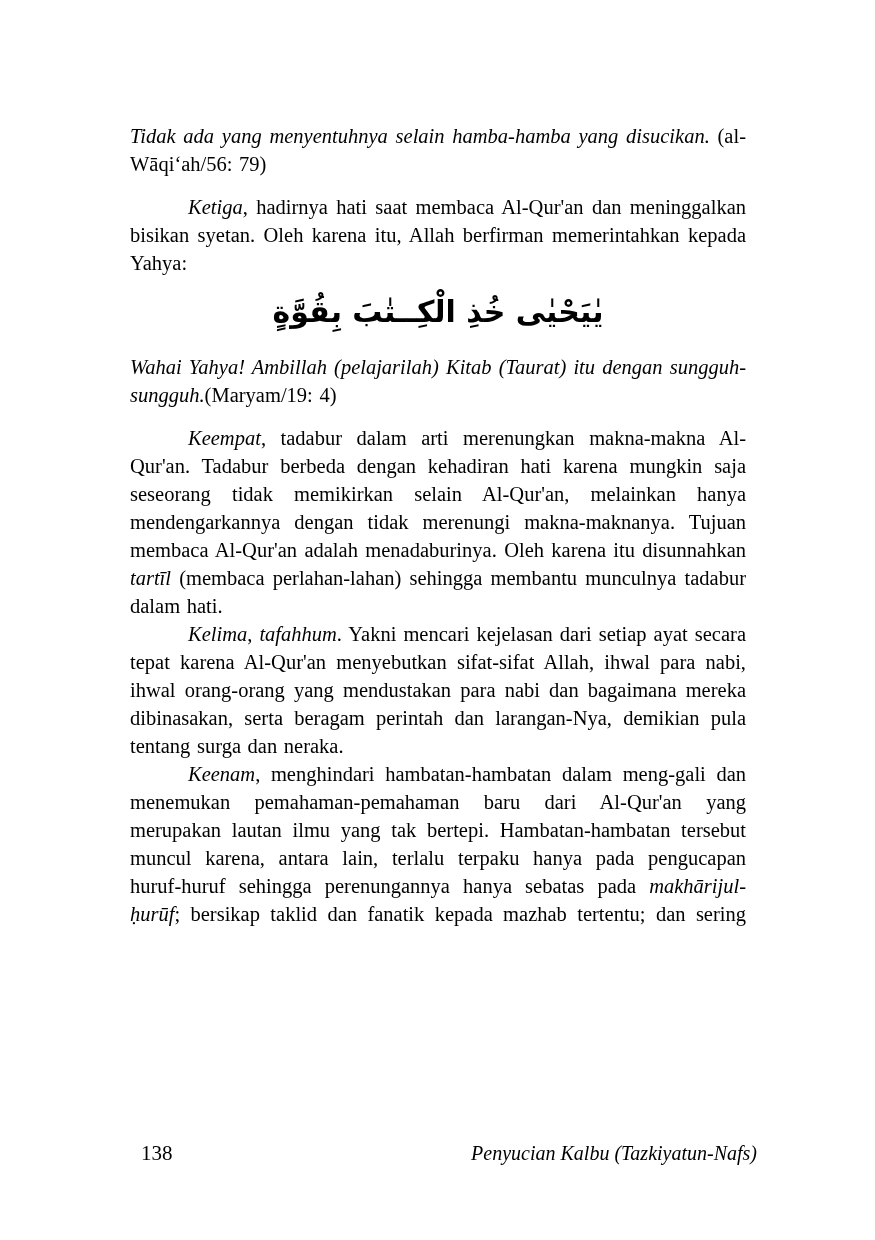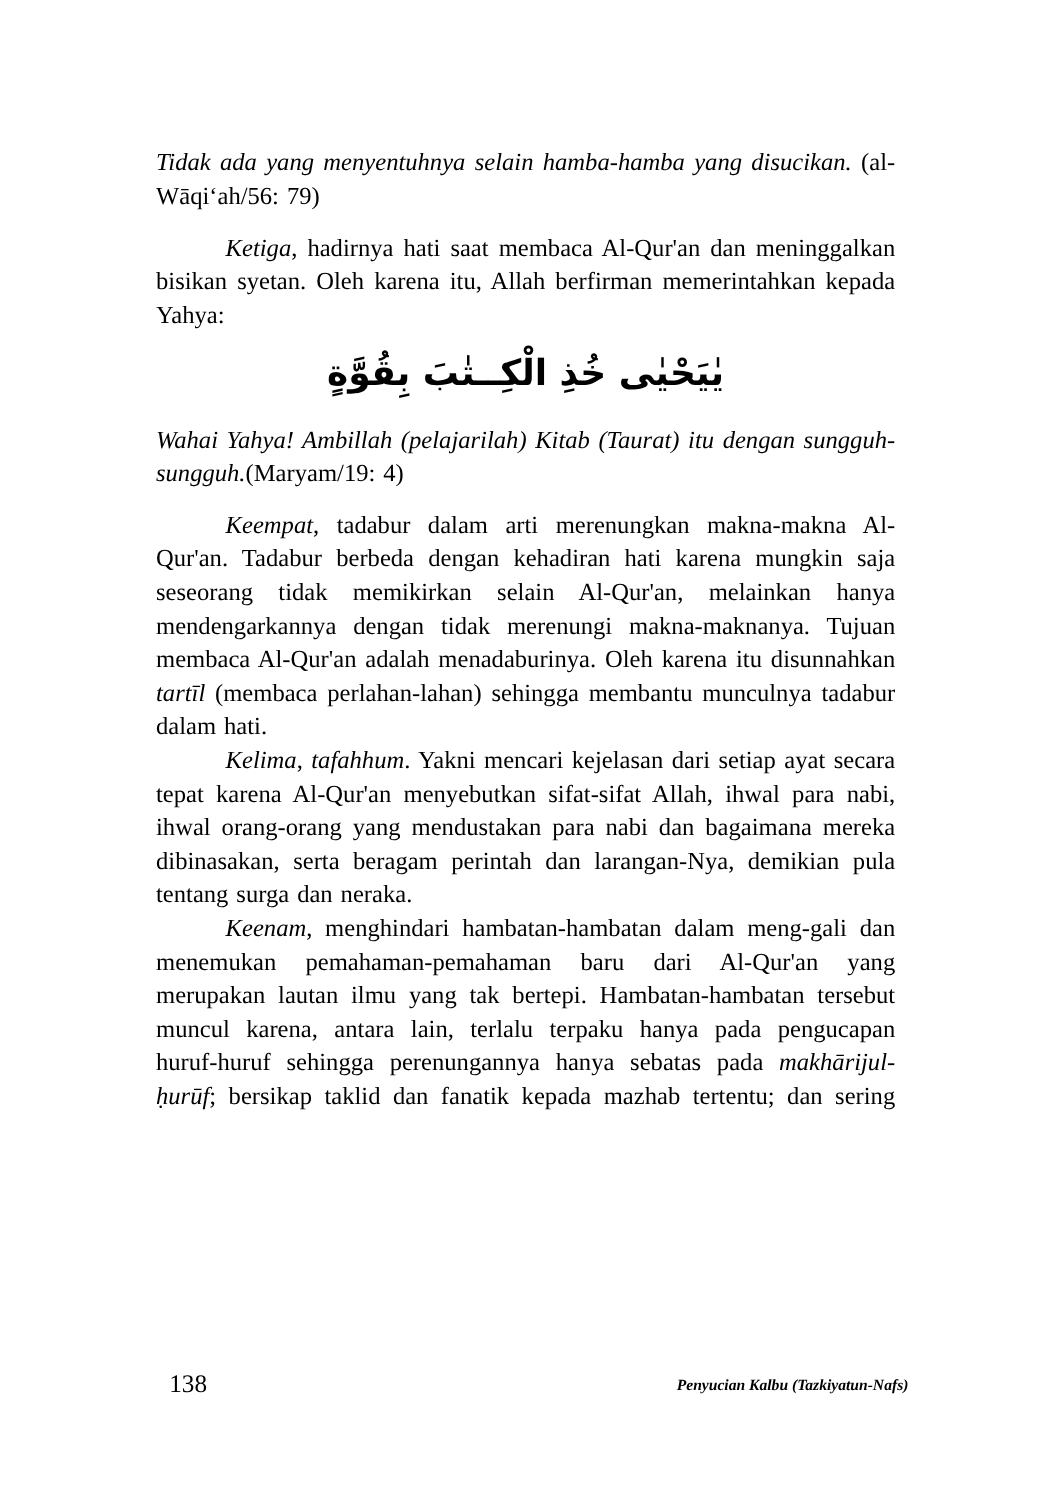--- a/index.html
+++ b/index.html
@@ -64,23 +64,23 @@
     width: 616px;
     display: flex;
     justify-content: space-between;
     align-items: center;
     margin-left: 20px;
   }
   .page-number {
     font-size: 21px;
   }
   .running-title {
-    font-size: 13px;
+    font-size: 20px;
     font-style: italic;
-    font-weight: 700;
+    font-weight: 400;
   }
 </style>
 </head>
 <body>
 
 <div class="page">
   <main class="content" id="body-content">
       <p class="para quote"><span class="it">Tidak ada yang menyentuhnya selain hamba-hamba yang disucikan.</span><span class=""> (al-Wāqi‘ah/56: 79)</span></p>
       <p class="para body"><span class="it">Ketiga</span><span class="">, hadirnya hati saat membaca Al-Qur'an dan meninggalkan bisikan syetan. Oleh karena itu, Allah berfirman memerintahkan kepada Yahya:</span></p>
       <p class="para arabic"><span class="">يٰيَحْيٰى خُذِ الْكِــتٰبَ بِقُوَّةٍ</span></p>

